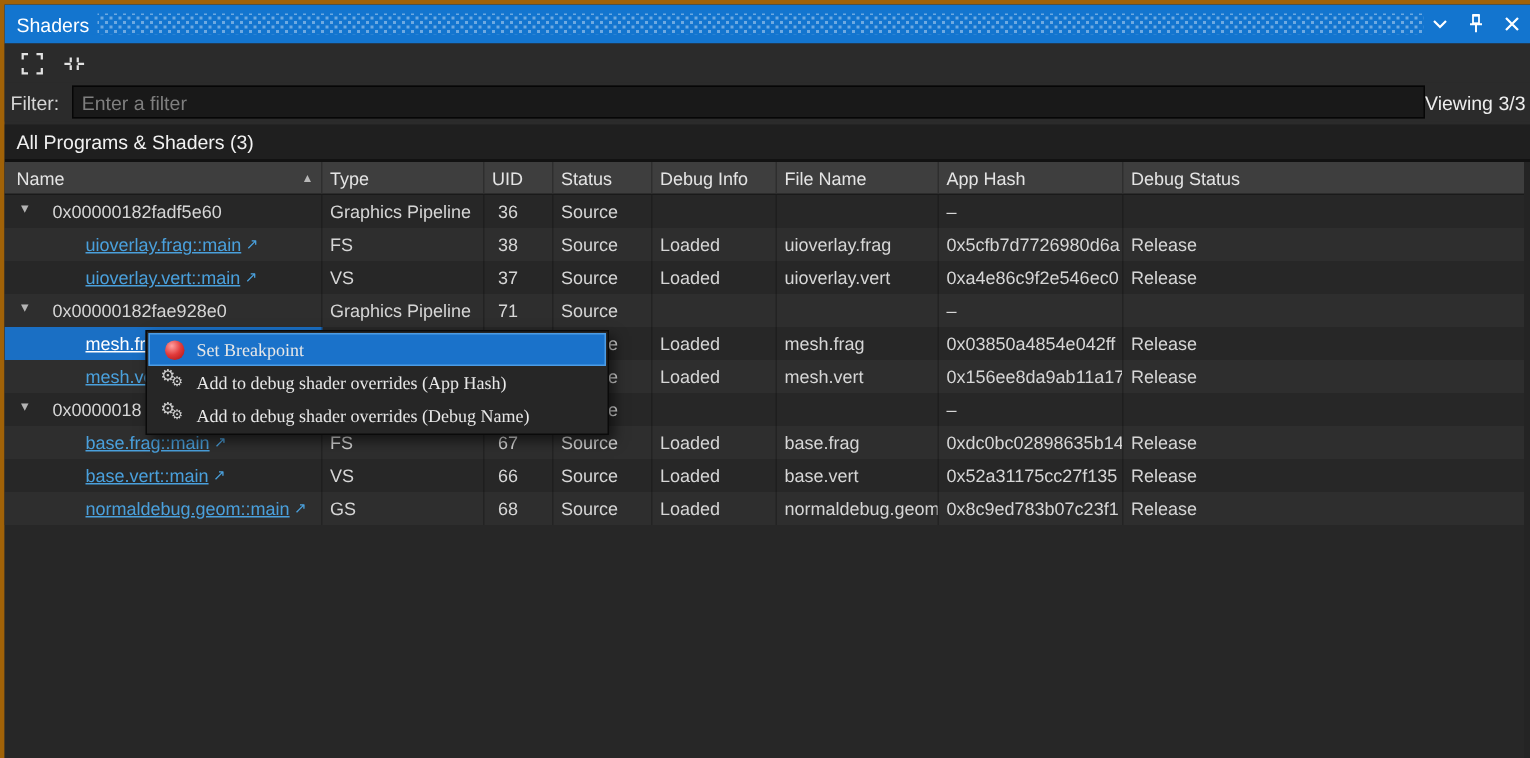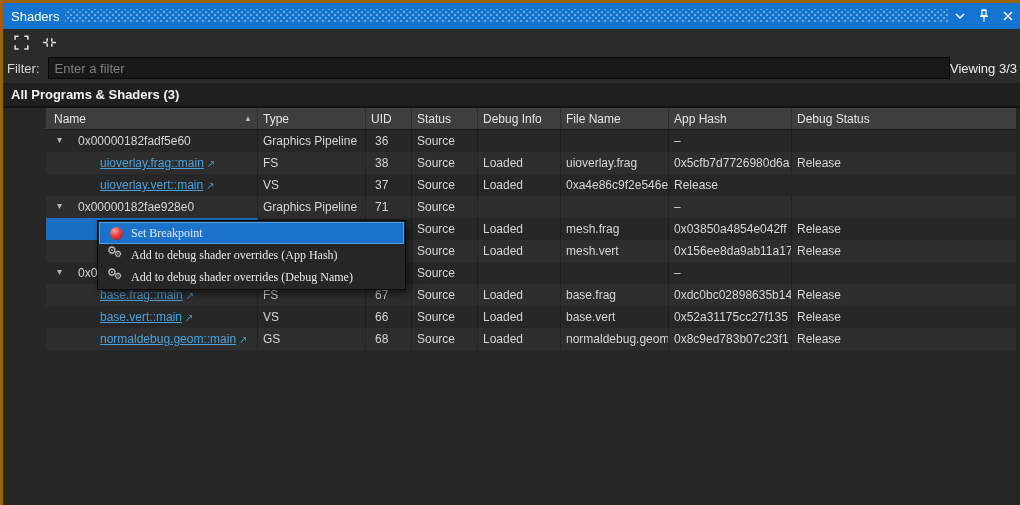--- a/index.html
+++ b/index.html
@@ -17,25 +17,25 @@
   .toolbar{position:absolute;left:0;top:26px;width:100%;height:26px;background:#2b2b2b;display:flex;align-items:center;padding-left:8px;box-sizing:border-box;gap:8px;}
   .itool{width:20px;height:20px;background:transparent;border:none;display:flex;align-items:center;justify-content:center;padding:0;}
   
   .filter-row{position:absolute;left:0;top:52px;width:100%;height:26px;background:#2b2b2b;display:flex;align-items:center;box-sizing:border-box;padding:0 4px;}
   .filter-label{color:#d6d6d6;font-size:13px;margin-right:8px;white-space:nowrap;}
   .filter-input{flex:1;height:20px;background:#191919;border:1px solid #060606;color:#d0d0d0;font-size:13px;padding:0 6px;outline:none;font-family:inherit;}
   .filter-input::placeholder{color:#7f7f7f;}
   .viewing{color:#eeeeee;font-size:13px;white-space:nowrap;}
   
   .section-header{position:absolute;left:0;top:80px;width:100%;height:23px;background:#1f1f1f;display:flex;align-items:center;}
-  .section-header span{color:#f2f2f2;font-size:13px;font-weight:bold;padding-left:8px;}
+  .section-header span{color:#f2f2f2;font-size:13px;font-weight:normal;padding-left:8px;}
   .divider{position:absolute;left:0;top:103px;width:100%;height:2px;background:#121212;}
   
   .tablewrap{position:absolute;left:0;top:105px;width:100%;bottom:0;background:#272727;}
-  .grid-row{display:grid;grid-template-columns:212px 108px 46px 66px 83px 108px 123px 1fr;margin-left:43px;}
+  .grid-row{display:grid;grid-template-columns:212px 108px 46px 66px 83px 108px 123px 1fr;}
   .thead{height:22px;background:#3e3e3e;border-bottom:1px solid #1a1a1a;box-sizing:border-box;}
   .hcell{color:#e4e4e4;font-size:12px;display:flex;align-items:center;padding-left:5px;border-right:1px solid #2e2e2e;box-sizing:border-box;justify-content:space-between;}
   .hcell:first-child{padding-left:8px;}
   .hcell:last-child{border-right:none;}
   .sort{font-size:8px;color:#b8b8b8;margin-right:5px;}
   .row{height:22px;background:#272727;}
   .row.alt{background:#2e2e2e;}
   .cell{color:#d6d6d6;font-size:12px;display:flex;align-items:center;padding-left:5px;border-right:1px solid rgba(0,0,0,.22);box-sizing:border-box;overflow:hidden;white-space:nowrap;}
   .cell:last-child{border-right:none;}
   .cell.uid{padding-left:9px;}
@@ -170,20 +170,21 @@
         </div>
         <div class="row grid-row">
           <div class="cell name-cell shader">
             <span class="link">uioverlay.vert::main</span>
             <span class="extlink">↗</span>
           </div>
           <div class="cell">VS</div>
           <div class="cell uid">37</div>
           <div class="cell">Source</div>
           <div class="cell">Loaded</div>
+          <div class="cell">uioverlay.vert</div>
           <div class="cell">0xa4e86c9f2e546ec0</div>
           <div class="cell">Release</div>
         </div>
         <div class="row grid-row alt">
           <div class="cell name-cell pipeline">
             <span class="arrow">▾</span>
             <span>0x00000182fae928e0</span>
           </div>
           <div class="cell">Graphics Pipeline</div>
           <div class="cell uid">71</div>

